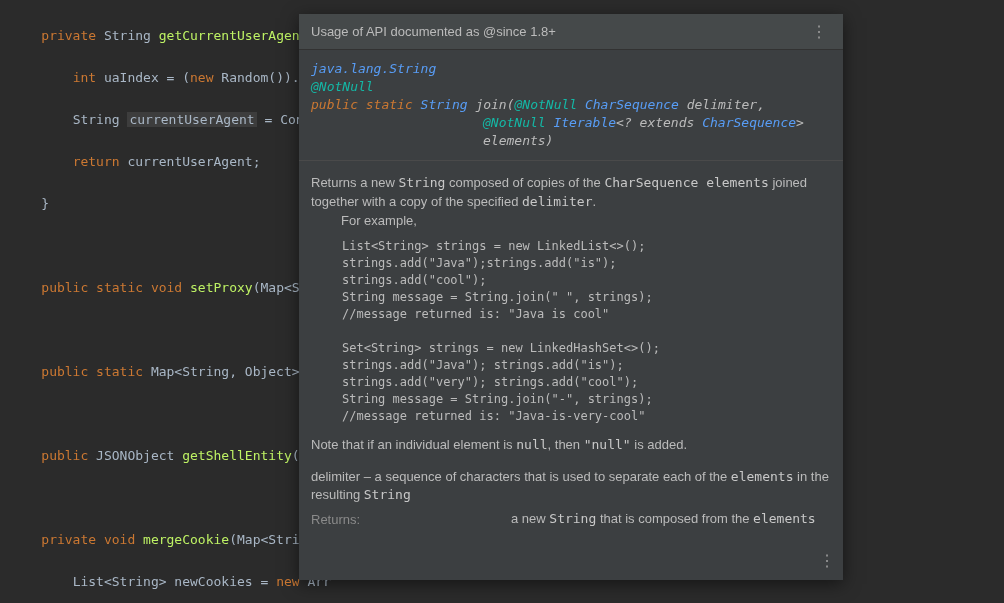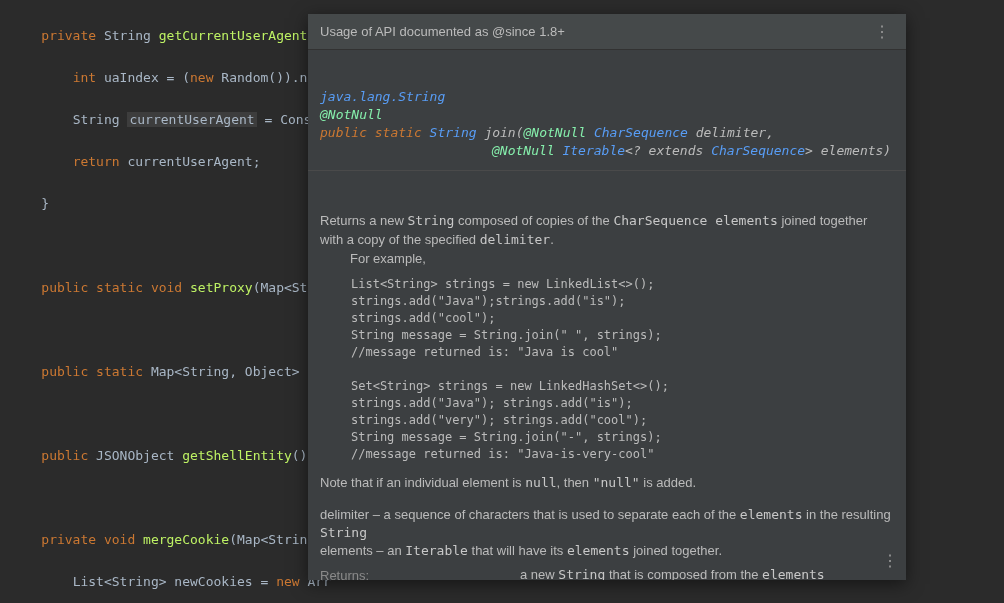--- a/index.html
+++ b/index.html
@@ -17,33 +17,32 @@
   padding: 4px 0 0 10px;
   line-height: 21px;
   white-space: pre;
 }
 .kw { color: #cc7832; }
 .method-decl { color: #bef264; }
 .highlight-box { background: #3d3d3d; padding: 0 2px; }
 
 .popup {
   position: absolute;
-  left: 308px;
+  left: 299px;
   top: 14px;
-  width: 598px;
+  width: 544px;
   height: 566px;
   background: #3c3f41;
   box-shadow: 0 4px 16px rgba(0,0,0,0.5);
   display: flex;
   flex-direction: column;
   font-family: -apple-system, 'Segoe UI', sans-serif;
   font-size: 13px;
   color: #bbbbbb;
   overflow: hidden;
-  gap: 28px;
 }
 .popup-header {
   background: #45494a;
   padding: 8px 12px;
   display: flex;
   align-items: center;
   justify-content: space-between;
   border-bottom: 1px solid #323232;
 }
 .popup-actions {
@@ -60,21 +59,21 @@
 .kebab { color: #999; cursor: pointer; padding: 0 4px; font-size: 16px; }
 .signature {
   background: #3c3f41;
   padding: 10px 12px;
   font-family: 'Consolas', monospace;
   line-height: 18px;
   border-bottom: 1px solid #4a4a4a;
   font-style: italic;
 }
 .sig-link { color: #589df6; }
-.sig-anno { color: #86efac; }
+.sig-anno { color: #14b8a6; }
 .sig-kw { color: #cc7832; }
 .docbody {
   padding: 12px;
   line-height: 19px;
   overflow: auto;
   flex: 1;
 }
 .code-inline { font-family: 'Consolas', monospace; color: #c8c8c8; }
 .codeblock {
   font-family: 'Consolas', monospace;
@@ -153,21 +152,20 @@
 
 Set&lt;String&gt; strings = new LinkedHashSet&lt;&gt;();
 strings.add("Java"); strings.add("is");
 strings.add("very"); strings.add("cool");
 String message = String.join("-", strings);
 //message returned is: "Java-is-very-cool"</div>
     <div style="margin-top:10px"><span>Note that if an individual element is </span><span class="code-inline">null</span><span>, then </span><span class="code-inline">"null"</span><span> is added.</span></div>
     <div class="params-table">
       <div class="params-right">
         <div><span>delimiter – a sequence of characters that is used to separate each of the </span><span class="code-inline">elements</span><span> in the resulting </span><span class="code-inline">String</span></div>
-        <div><span>elements – an </span><span class="code-inline">Iterable</span><span> that will have its </span><span class="code-inline">elements</span><span> joined together.</span></div>
       </div>
     </div>
     <div class="params-table" style="margin-top:6px">
       <div class="params-left">Returns:</div>
       <div class="params-right"><span>a new </span><span class="code-inline">String</span><span> that is composed from the </span><span class="code-inline">elements</span></div>
     </div>
   </div>
   <span class="corner-kebab">⋮</span>
 </div>
 

